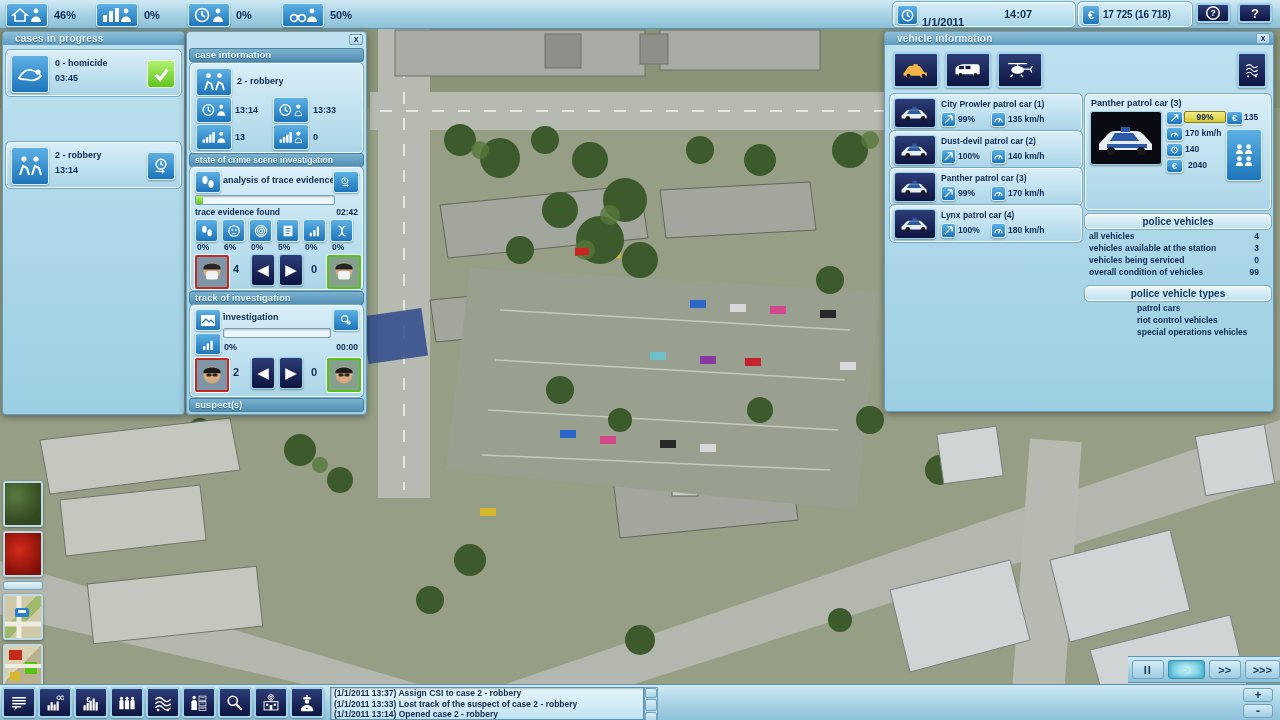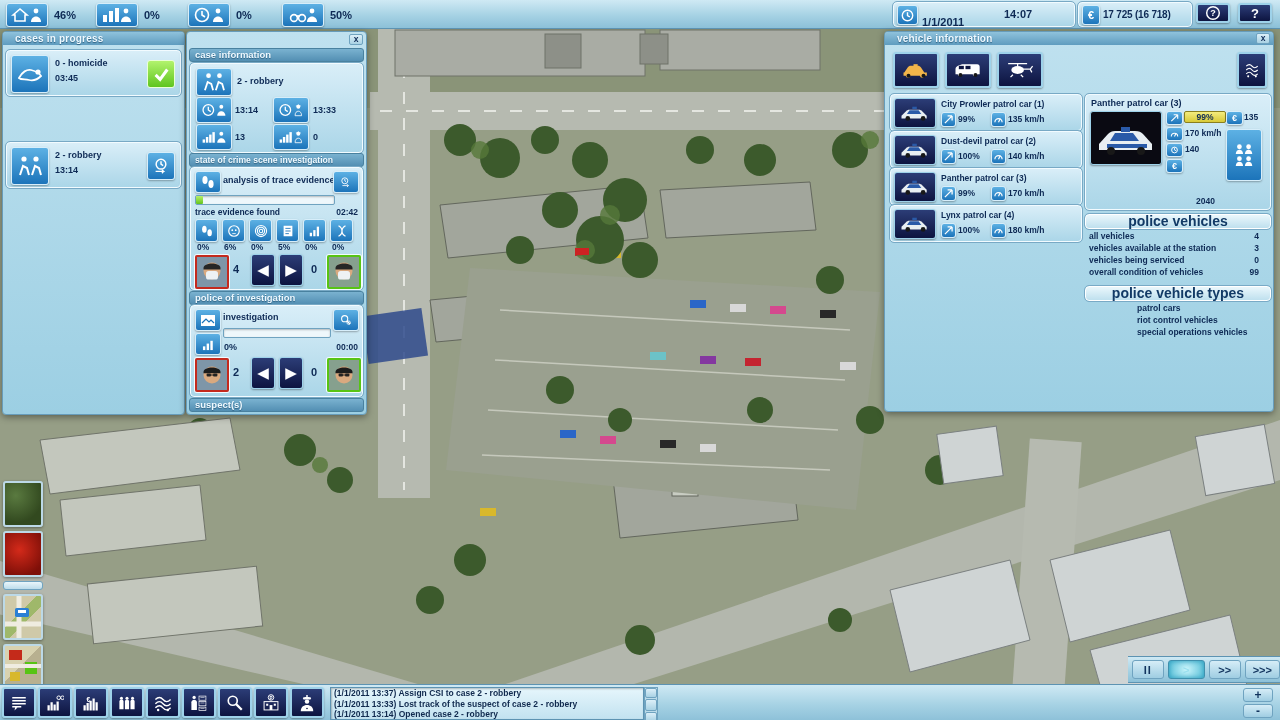--- a/index.html
+++ b/index.html
@@ -12,21 +12,21 @@
   .win{background:linear-gradient(180deg,#bfe1ef 0%,#9ccfe3 100%);
        border:1px solid #679cba;border-radius:4px;box-shadow:0 2px 7px rgba(0,0,0,.4);}
   .win-h{height:13px;background:linear-gradient(180deg,#8fc2dc,#5f9cbf);
        border-bottom:1px solid #55890,;border-radius:3px 3px 0 0;
        color:#eef9ff;font-size:10px;font-weight:bold;line-height:13px;
        padding:0 12px;text-shadow:0 1px 1px #2d6182;letter-spacing:.2px;}
   .sec-h{background:linear-gradient(180deg,#7ab2d0,#538fb3);border:1px solid #49819f;
        border-radius:3px;color:#eef9ff;font-size:9.5px;font-weight:bold;line-height:12px;
        padding:0 5px;text-shadow:0 1px 1px #2d6182;}
   .lightbar{background:linear-gradient(180deg,#eaf7fc,#bfe0ee);border:1px solid #fff;
-       outline:1px solid #79aac6;border-radius:4px;color:#123a66;font-size:14px;
+       outline:1px solid #79aac6;border-radius:4px;color:#123a66;font-size:10px;
        font-weight:bold;text-align:center;}
   .card{background:linear-gradient(180deg,#d9eef8 0%,#abd6e8 100%);
        border:1px solid #f2fbff;outline:1px solid #78a9c5;border-radius:4px;}
   .tile{background:linear-gradient(180deg,#5db1e4 0%,#1c74ba 100%);
        border:1px solid #d7eefa;border-radius:3px;display:flex;align-items:center;
        justify-content:center;box-shadow:0 1px 2px rgba(0,0,0,.3);}
   .dtile{background:linear-gradient(180deg,#2c3d77 0%,#0d1440 100%);
        border:1px solid #9ed2ea;border-radius:3px;display:flex;align-items:center;
        justify-content:center;color:#fff;box-shadow:0 1px 2px rgba(0,0,0,.35);}
   .greenbtn{background:linear-gradient(180deg,#b2f36d 0%,#5fc51f 100%);
@@ -425,21 +425,21 @@
       <span class="face face-green" style="position:absolute;left:136px;top:87px;">
         <svg width="30" height="30" viewBox="0 0 30 30">
             <rect width="30" height="30" fill="#86a08e"></rect>
             <circle cx="15" cy="14" r="8.5" fill="#d9a97f"></circle>
             <path d="M6.5 11c0-6 17-6 17 0v1.6h-17z" fill="#262626"></path>
             <rect x="9" y="14" width="12" height="8.6" rx="2.6" fill="#eef2f4"></rect>
           </svg>
       </span>
     </div>
 
-    <div class="abs sec-h" style="left:2px;top:259px;right:2px;">police of investigation</div>
+    <div class="abs sec-h" style="left:2px;top:259px;right:2px;">track of investigation</div>
 
     <div class="abs card" style="left:3px;top:273px;width:171px;height:90px;">
       <span class="tile" style="position:absolute;left:4px;top:3px;width:24px;height:20px;">
         <svg width="16" height="13" viewBox="0 0 16 13">
             <rect x="1" y="1" width="14" height="11" fill="#fff"></rect>
             <path d="M2 9l4-4 3 3 2-2 3 3" stroke="#1c74ba" fill="none" stroke-width="1.2"></path>
           </svg>
       </span>
       <span class="abs t9 b navy" style="left:32px;top:6px;">investigation</span>
       <button class="tile" style="position:absolute;right:3px;top:3px;width:26px;height:22px;">
@@ -660,21 +660,21 @@
         </span>
       <span class="abs t8 b navy" style="left:99px;top:33px;">170 km/h</span>
       <span class="tile" style="position:absolute;left:80px;top:48px;width:15px;height:12px;">
           <svg width="9" height="8" viewBox="0 0 10 10">
             <circle cx="5" cy="5" r="3.6" fill="none" stroke="#fff" stroke-width="1.2"></circle>
             <path d="M5 2v3l2 1" stroke="#fff" fill="none"></path>
           </svg>
         </span>
       <span class="abs t8 b navy" style="left:99px;top:49px;">140</span>
       <span class="tile" style="position:absolute;left:80px;top:64px;width:15px;height:12px;color:#fff;font-size:9px;font-weight:bold;">€</span>
-      <span class="abs t8 b navy" style="left:110px;top:65px;margin-top:36px;">2040</span>
+      <span class="abs t8 b navy" style="left:102px;top:65px;">2040</span>
       <span class="tile" style="position:absolute;left:140px;top:16px;width:15px;height:12px;color:#fff;font-size:9px;font-weight:bold;">€</span>
       <span class="abs t8 b navy" style="left:158px;top:17px;">135</span>
       <button class="tile" style="position:absolute;left:140px;top:34px;width:36px;height:52px;">
         <svg width="24" height="30" viewBox="0 0 24 30">
             <g fill="#fff">
               <circle cx="7" cy="6" r="2.6"></circle>
               <path d="M3 14c0-3 2-4.6 4-4.6s4 1.6 4 4.6z"></path>
               <circle cx="17" cy="6" r="2.6"></circle>
               <path d="M13 14c0-3 2-4.6 4-4.6s4 1.6 4 4.6z"></path>
               <circle cx="7" cy="19" r="2.6"></circle>

